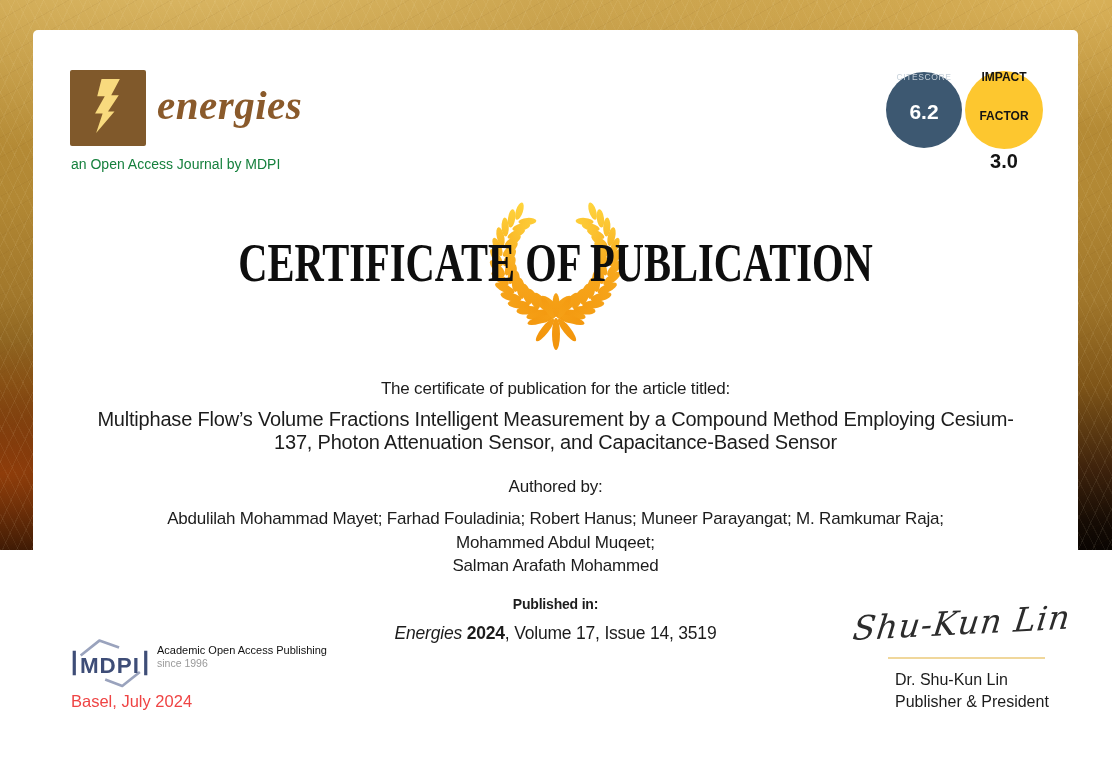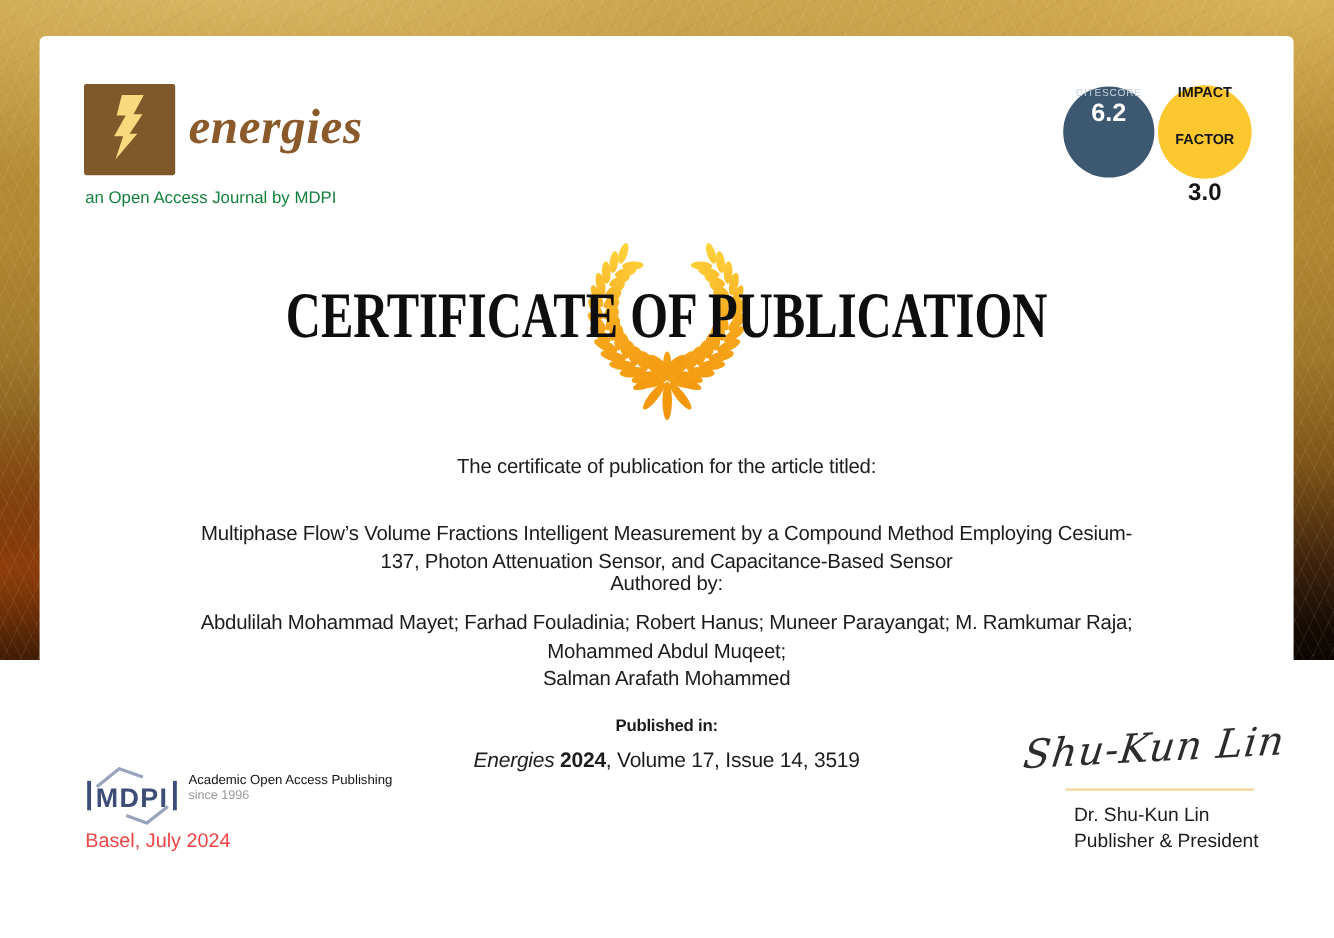--- a/index.html
+++ b/index.html
@@ -25,35 +25,35 @@
   .logo-sq{width:76px;height:76px;background:#80592b;border-radius:2px;
     display:flex;align-items:center;justify-content:center;}
   .journal-name{font-family:"Liberation Serif",serif;font-style:italic;font-weight:700;
     font-size:41px;color:#8a5a2b;letter-spacing:.5px;padding-bottom:6px;}
   .tagline{left:38px;top:126px;font-size:14px;font-weight:400;color:#15803d;}
 
   .badge{border-radius:50%;display:flex;flex-direction:column;align-items:center;
     text-align:center;}
   .badge-cs{left:853px;top:42px;width:76px;height:76px;background:#3d5871;}
   .badge-cs .lbl{font-size:8.5px;letter-spacing:.6px;color:#c6d0d9;}
-  .badge-cs .val{font-size:21px;font-weight:700;color:#ffffff;margin-top:1px;}
+  .badge-cs .val{font-size:21px;font-weight:700;color:#ffffff;margin-top:18px;}
   .badge-if{left:932px;top:41px;width:78px;height:78px;background:#fdc72f;gap:26px;}
   .badge-if .lbl{font-size:12px;font-weight:800;color:#141414;line-height:1.1;}
   .badge-if .val{font-size:20px;font-weight:800;color:#141414;margin-top:1px;}
 
   
   .wreath{left:445px;top:154px;width:156px;height:172px;z-index:1;}
   .heading{top:202px;z-index:2;font-family:"Liberation Serif",serif;font-weight:700;
     font-size:54px;color:#0e0e0e;white-space:nowrap;transform:scaleX(.75);
     transform-origin:50% 50%;}
 
   
   .txt{color:#1c1c1c;letter-spacing:-.2px;}
   .intro{top:349px;font-size:17px;}
-  .article{top:378px;font-size:17px;font-weight:500;line-height:23px;margin-top:25px;}
+  .article{top:378px;font-size:20px;font-weight:500;line-height:23px;}
   .authored{top:447px;font-size:17px;}
   .authors{top:477px;font-size:17px;line-height:23.5px;}
   .pub-label{top:566px;font-size:14px;font-weight:bold;}
   .pub-line{top:593px;font-size:17.5px;}
   .pub-line .j{font-style:italic;}
   .pub-line .y{font-weight:700;}
 
   
   .mdpi-logo{left:37px;top:606px;width:80px;height:54px;}
   .mdpi-text{left:124px;top:614px;}

